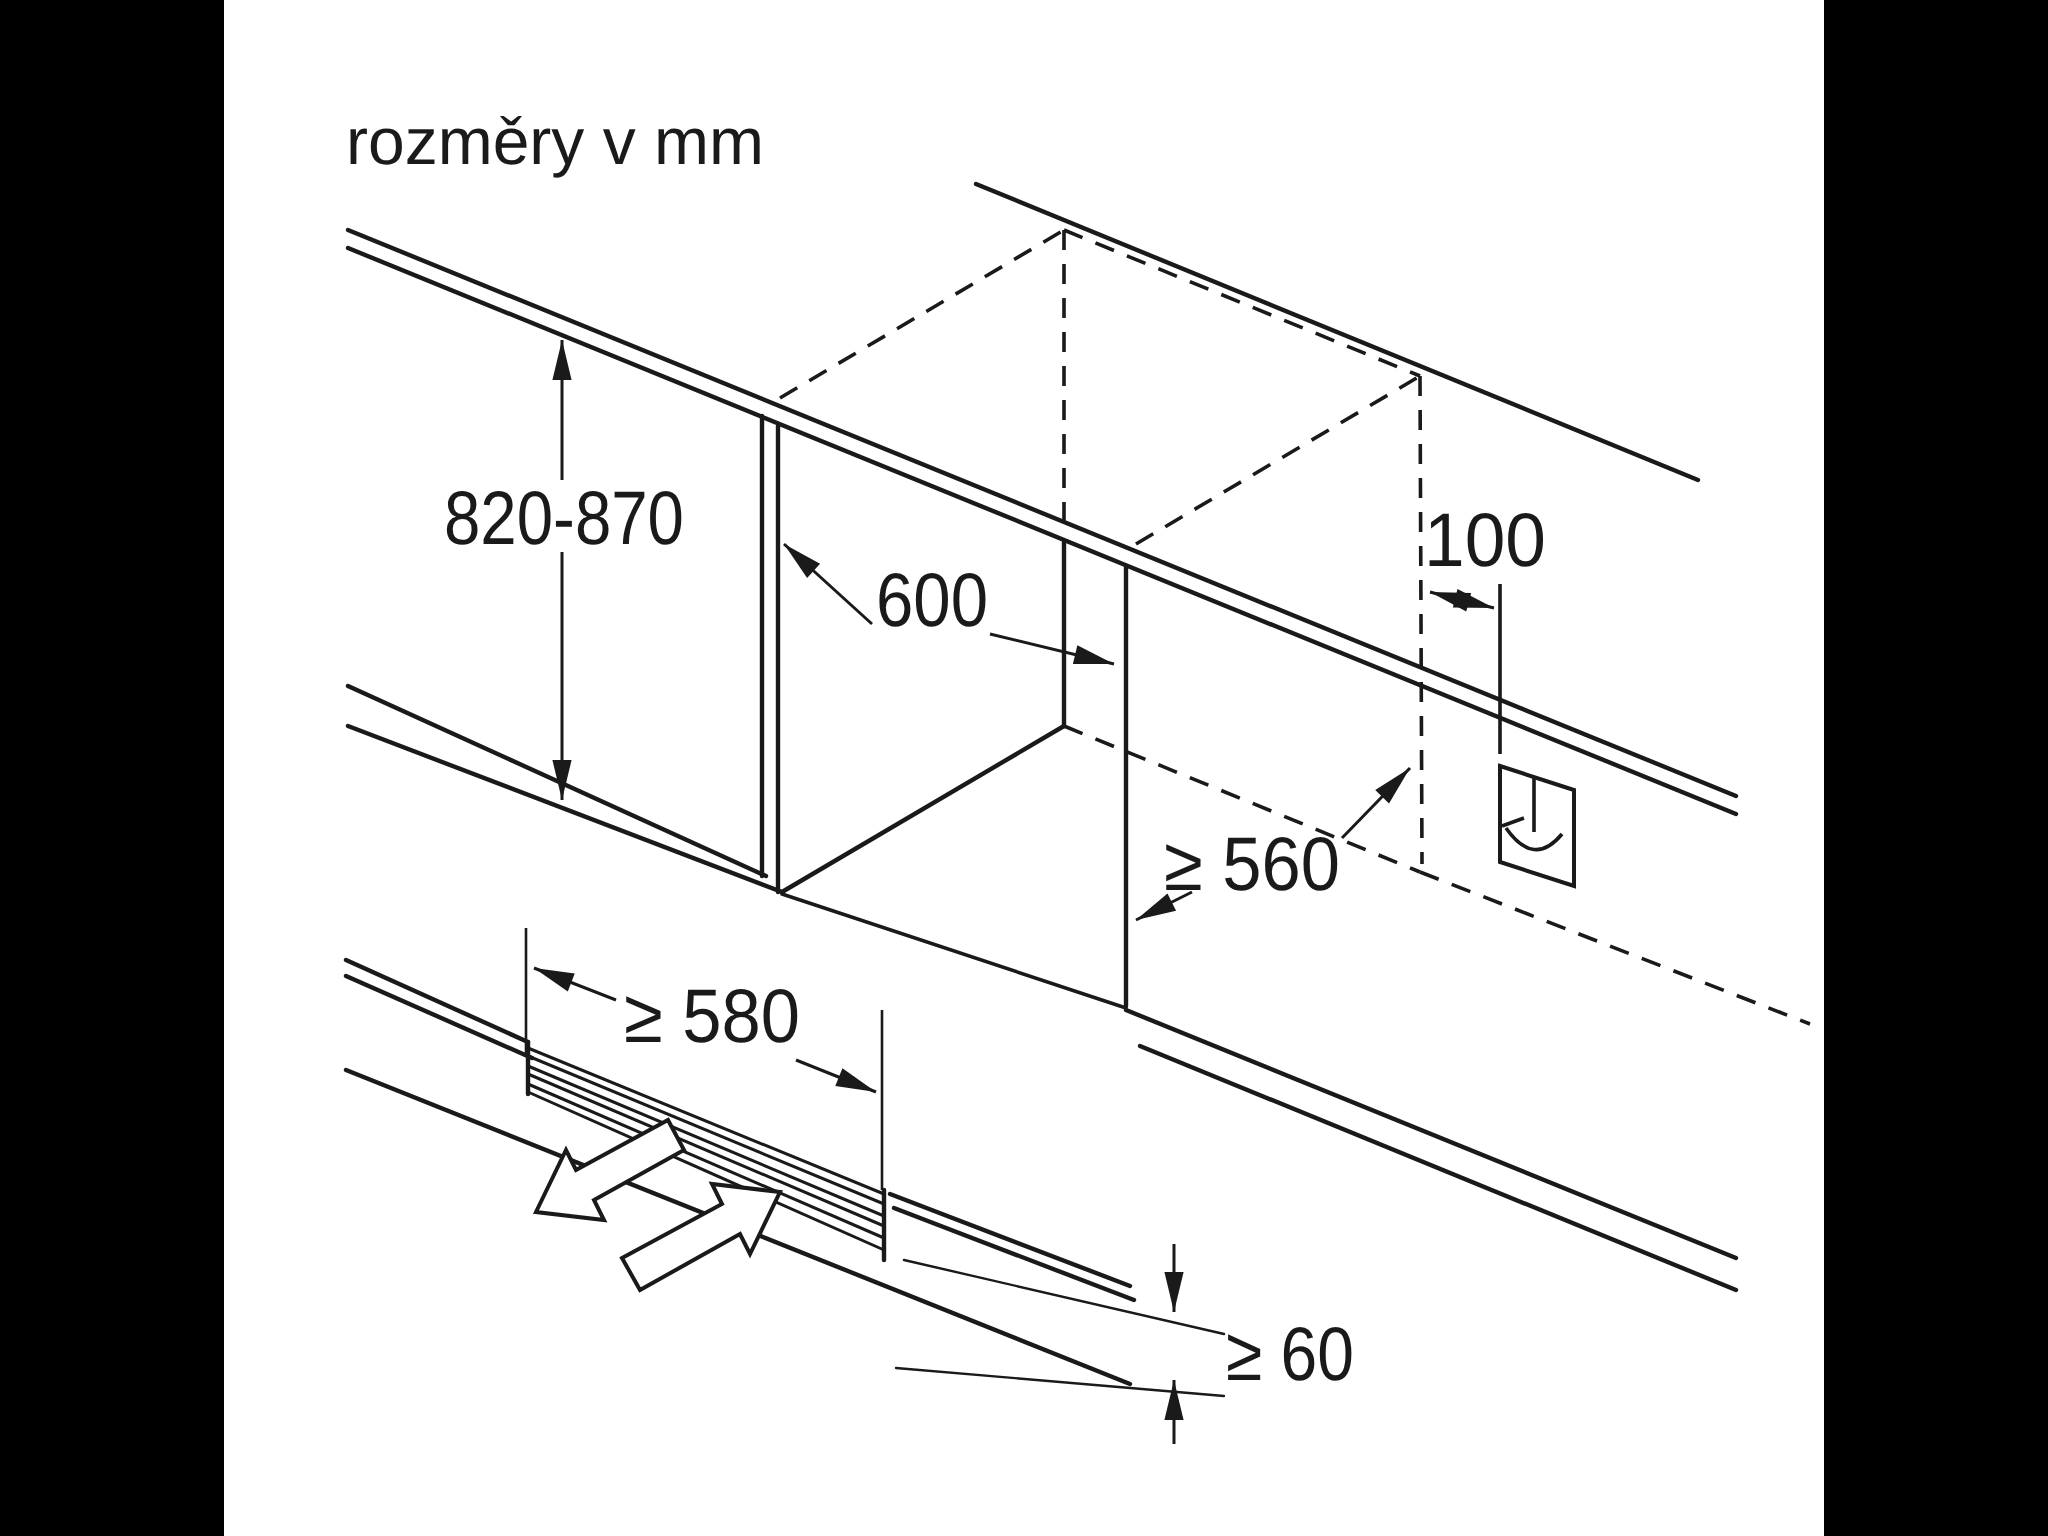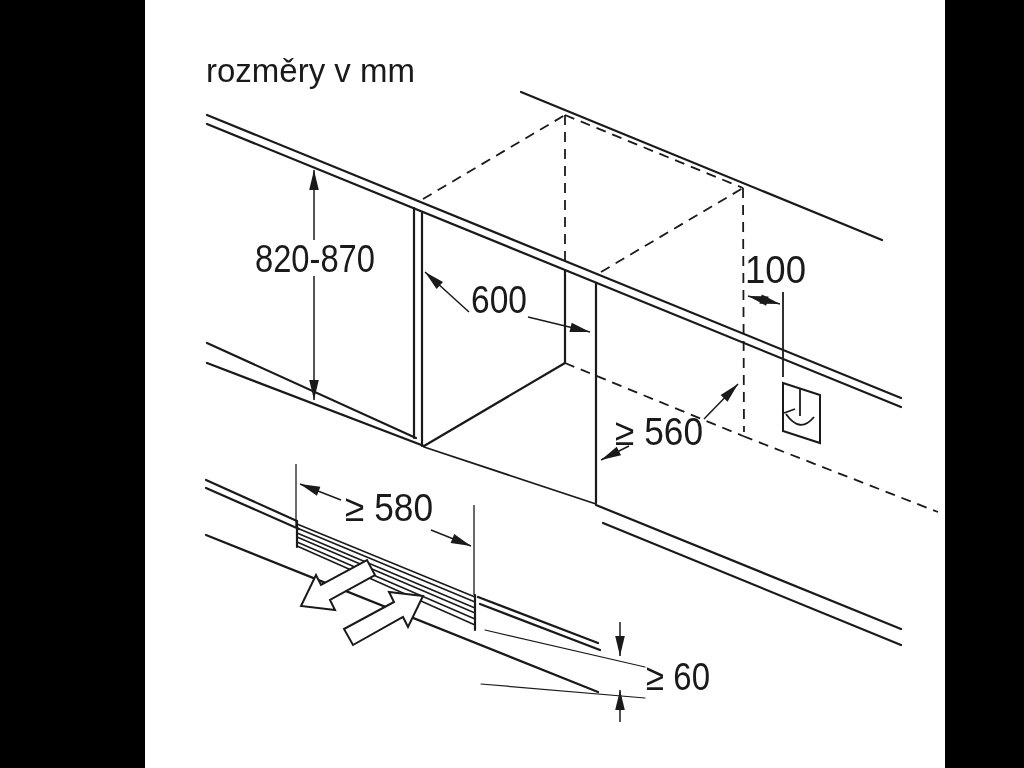--- a/index.html
+++ b/index.html
@@ -1,17 +1,17 @@
 <!DOCTYPE html>
 <html><head>
 <meta charset="utf-8">
 <style>
   html,body{margin:0;padding:0;background:#000;}
   .stage{position:relative;width:955px;height:768px;background:#0ea5e9;overflow:hidden;
-         font-family:"Liberation Sans", sans-serif;margin-left:33px;}
+         font-family:"Liberation Sans", sans-serif;}
   svg text{font-family:"Liberation Sans", sans-serif;fill:#1a1a1a;}
 </style>
 </head>
 <body>
 
 <div class="stage">
 <svg width="1024" height="768" viewBox="0 0 1024 768">
   <defs>
     <marker id="arr" markerUnits="userSpaceOnUse" markerWidth="22" markerHeight="12" refX="21" refY="6" orient="auto">
       <path d="M1,1.2 L21,6 L1,10.8 Z" fill="#1a1a1a"></path>

